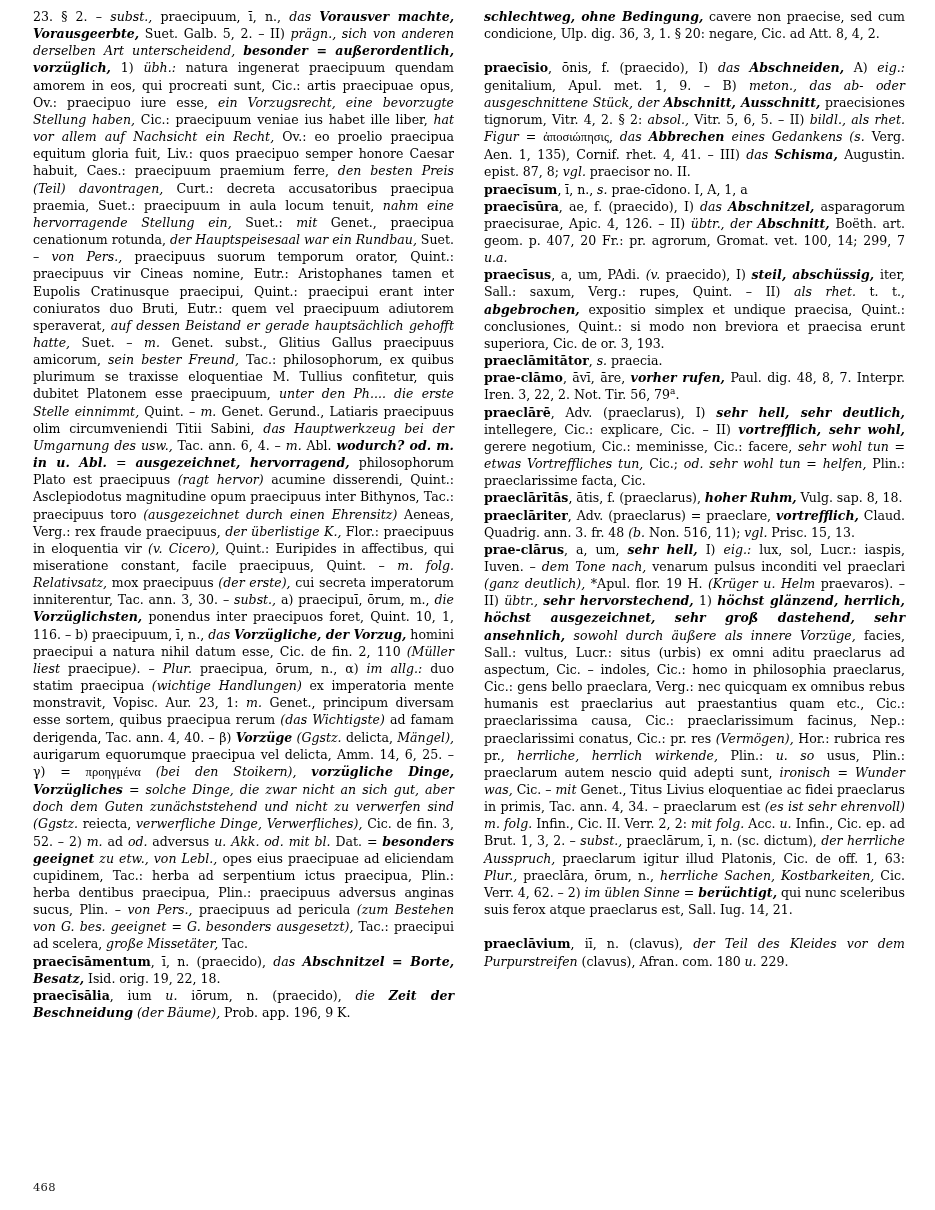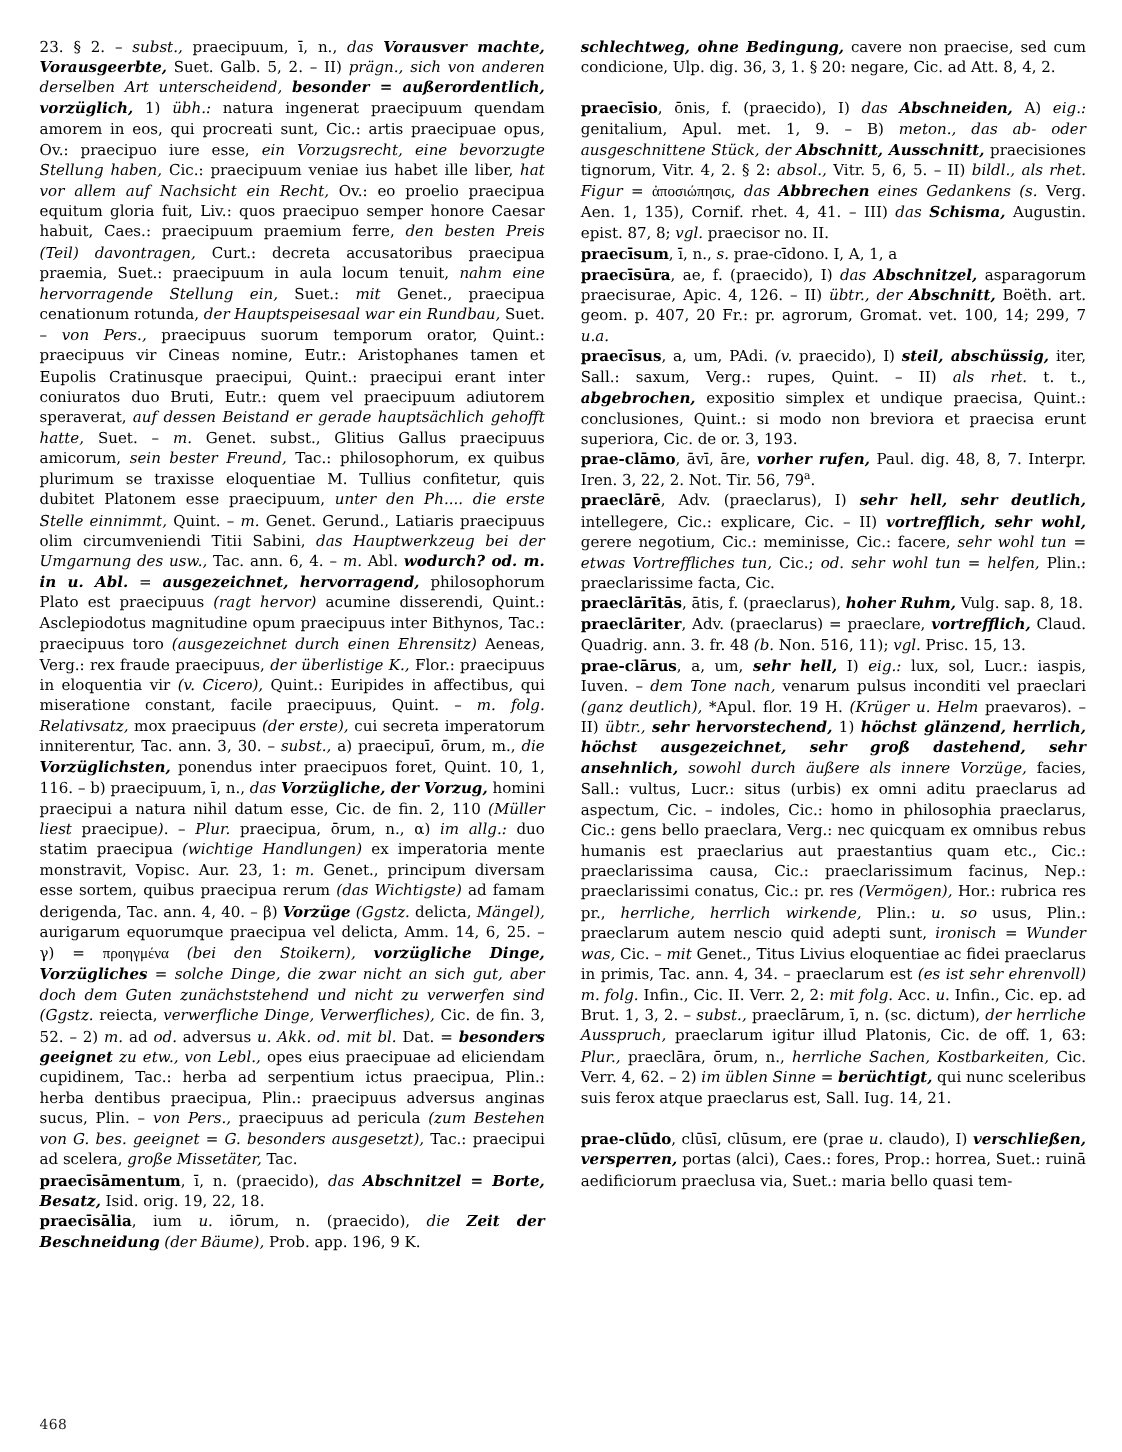--- a/index.html
+++ b/index.html
@@ -12,21 +12,21 @@
     height: 1210px;
     font-family: "DejaVu Serif", "Liberation Serif", serif;
     color: #000000;
     overflow: hidden;
   }
   #page {
     position: relative;
     width: 935px;
     height: 1210px;
     box-sizing: border-box;
-    padding: 30px 44px 0 33px;
+    padding: 8px 44px 0 33px;
   }
   #columns {
     display: flex;
     flex-direction: row;
     gap: 30px;
     align-items: flex-start;
   }
   .column {
     width: 421px;
     flex: 0 0 421px;
@@ -83,25 +83,26 @@
       <p class="entry"><b>praecīsālia</b>, ium <i>u.</i> iōrum, n. (praecido), <i>die</i> <b><i>Zeit der Beschneidung</i></b> <i>(der Bäume),</i> Prob. app. 196, 9 K.</p>
     </div>
 
     <div class="column">
       <p class="entry"><b><i>schlechtweg, ohne Bedingung,</i></b> cavere non praecise, sed cum condicione, Ulp. dig. 36, 3, 1. § 20: negare, Cic. ad Att. 8, 4, 2.</p>
       <div class="spacer"></div>
       <p class="entry"><b>praecīsio</b>, ōnis, f. (praecido), I) <i>das</i> <b><i>Abschneiden,</i></b> A) <i>eig.:</i> genitalium, Apul. met. 1, 9. – B) <i>meton., das ab- oder ausgeschnittene Stück, der</i> <b><i>Abschnitt, Ausschnitt,</i></b> praecisiones tignorum, Vitr. 4, 2. § 2: <i>absol.,</i> Vitr. 5, 6, 5. – II) <i>bildl., als rhet. Figur =</i> <span class="gr">ἀποσιώπησις</span>, <i>das</i> <b><i>Abbrechen</i></b> <i>eines Gedankens (s.</i> Verg. Aen. 1, 135), Cornif. rhet. 4, 41. – III) <i>das</i> <b><i>Schisma,</i></b> Augustin. epist. 87, 8; <i>vgl.</i> praecisor no. II.</p>
       <p class="entry"><b>praecīsum</b>, ī, n., <i>s.</i> prae-cīdono. I, A, 1, a</p>
       <p class="entry"><b>praecīsūra</b>, ae, f. (praecido), I) <i>das</i> <b><i>Abschnitzel,</i></b> asparagorum praecisurae, Apic. 4, 126. – II) <i>übtr., der</i> <b><i>Abschnitt,</i></b> Boëth. art. geom. p. 407, 20 Fr.: pr. agrorum, Gromat. vet. 100, 14; 299, 7 <i>u.a.</i></p>
       <p class="entry"><b>praecīsus</b>, a, um, PAdi. <i>(v.</i> praecido), I) <b><i>steil, abschüssig,</i></b> iter, Sall.: saxum, Verg.: rupes, Quint. – II) <i>als rhet.</i> t. t., <b><i>abgebrochen,</i></b> expositio simplex et undique praecisa, Quint.: conclusiones, Quint.: si modo non breviora et praecisa erunt superiora, Cic. de or. 3, 193.</p>
+      <p class="entry"><b>praeclāmitātor</b>, <i>s.</i> praecia.</p>
       <p class="entry"><b>prae-clāmo</b>, āvī, āre, <b><i>vorher rufen,</i></b> Paul. dig. 48, 8, 7. Interpr. Iren. 3, 22, 2. Not. Tir. 56, 79<span class="sup">a</span>.</p>
       <p class="entry"><b>praeclārē</b>, Adv. (praeclarus), I) <b><i>sehr hell, sehr deutlich,</i></b> intellegere, Cic.: explicare, Cic. – II) <b><i>vortrefflich, sehr wohl,</i></b> gerere negotium, Cic.: meminisse, Cic.: facere, <i>sehr wohl tun = etwas Vortreffliches tun,</i> Cic.; <i>od. sehr wohl tun = helfen,</i> Plin.: praeclarissime facta, Cic.</p>
       <p class="entry"><b>praeclārītās</b>, ātis, f. (praeclarus), <b><i>hoher Ruhm,</i></b> Vulg. sap. 8, 18.</p>
       <p class="entry"><b>praeclāriter</b>, Adv. (praeclarus) = praeclare, <b><i>vortrefflich,</i></b> Claud. Quadrig. ann. 3. fr. 48 <i>(b.</i> Non. 516, 11); <i>vgl.</i> Prisc. 15, 13.</p>
       <p class="entry"><b>prae-clārus</b>, a, um, <b><i>sehr hell,</i></b> I) <i>eig.:</i> lux, sol, Lucr.: iaspis, Iuven. – <i>dem Tone nach,</i> venarum pulsus inconditi vel praeclari <i>(ganz deutlich),</i> *Apul. flor. 19 H. <i>(Krüger u. Helm</i> praevaros). – II) <i>übtr.,</i> <b><i>sehr hervorstechend,</i></b> 1) <b><i>höchst glänzend, herrlich, höchst ausgezeichnet, sehr groß dastehend, sehr ansehnlich,</i></b> <i>sowohl durch äußere als innere Vorzüge,</i> facies, Sall.: vultus, Lucr.: situs (urbis) ex omni aditu praeclarus ad aspectum, Cic. – indoles, Cic.: homo in philosophia praeclarus, Cic.: gens bello praeclara, Verg.: nec quicquam ex omnibus rebus humanis est praeclarius aut praestantius quam etc., Cic.: praeclarissima causa, Cic.: praeclarissimum facinus, Nep.: praeclarissimi conatus, Cic.: pr. res <i>(Vermögen),</i> Hor.: rubrica res pr., <i>herrliche, herrlich wirkende,</i> Plin.: <i>u. so</i> usus, Plin.: praeclarum autem nescio quid adepti sunt, <i>ironisch = Wunder was,</i> Cic. – <i>mit</i> Genet., Titus Livius eloquentiae ac fidei praeclarus in primis, Tac. ann. 4, 34. – praeclarum est <i>(es ist sehr ehrenvoll) m. folg.</i> Infin., Cic. II. Verr. 2, 2: <i>mit folg.</i> Acc. <i>u.</i> Infin., Cic. ep. ad Brut. 1, 3, 2. – <i>subst.,</i> praeclārum, ī, n. (sc. dictum), <i>der herrliche Ausspruch,</i> praeclarum igitur illud Platonis, Cic. de off. 1, 63: <i>Plur.,</i> praeclāra, ōrum, n., <i>herrliche Sachen, Kostbarkeiten,</i> Cic. Verr. 4, 62. – 2) <i>im üblen Sinne =</i> <b><i>berüchtigt,</i></b> qui nunc sceleribus suis ferox atque praeclarus est, Sall. Iug. 14, 21.</p>
       <div class="spacer"></div>
-      <p class="entry"><b>prae-clūdo</b>, clūsī, clūsum, ere (prae <i>u.</i> claudo), I) <b><i>verschließen, versperren,</i></b> portas (alci), Caes.: fores, Prop.: horrea, Suet.: ruinā aedificiorum praeclusa via, Suet.: maria bello quasi tem-</p>
+      <p class="entry"><b>praeclāvium</b>, iī, n. (clavus), <i>der Teil des Kleides vor dem Purpurstreifen</i> (clavus), Afran. com. 180 <i>u.</i> 229.</p>
     </div>
 
   </div>
 
   <div id="folio">468</div>
 </div>
 
 </body></html>

